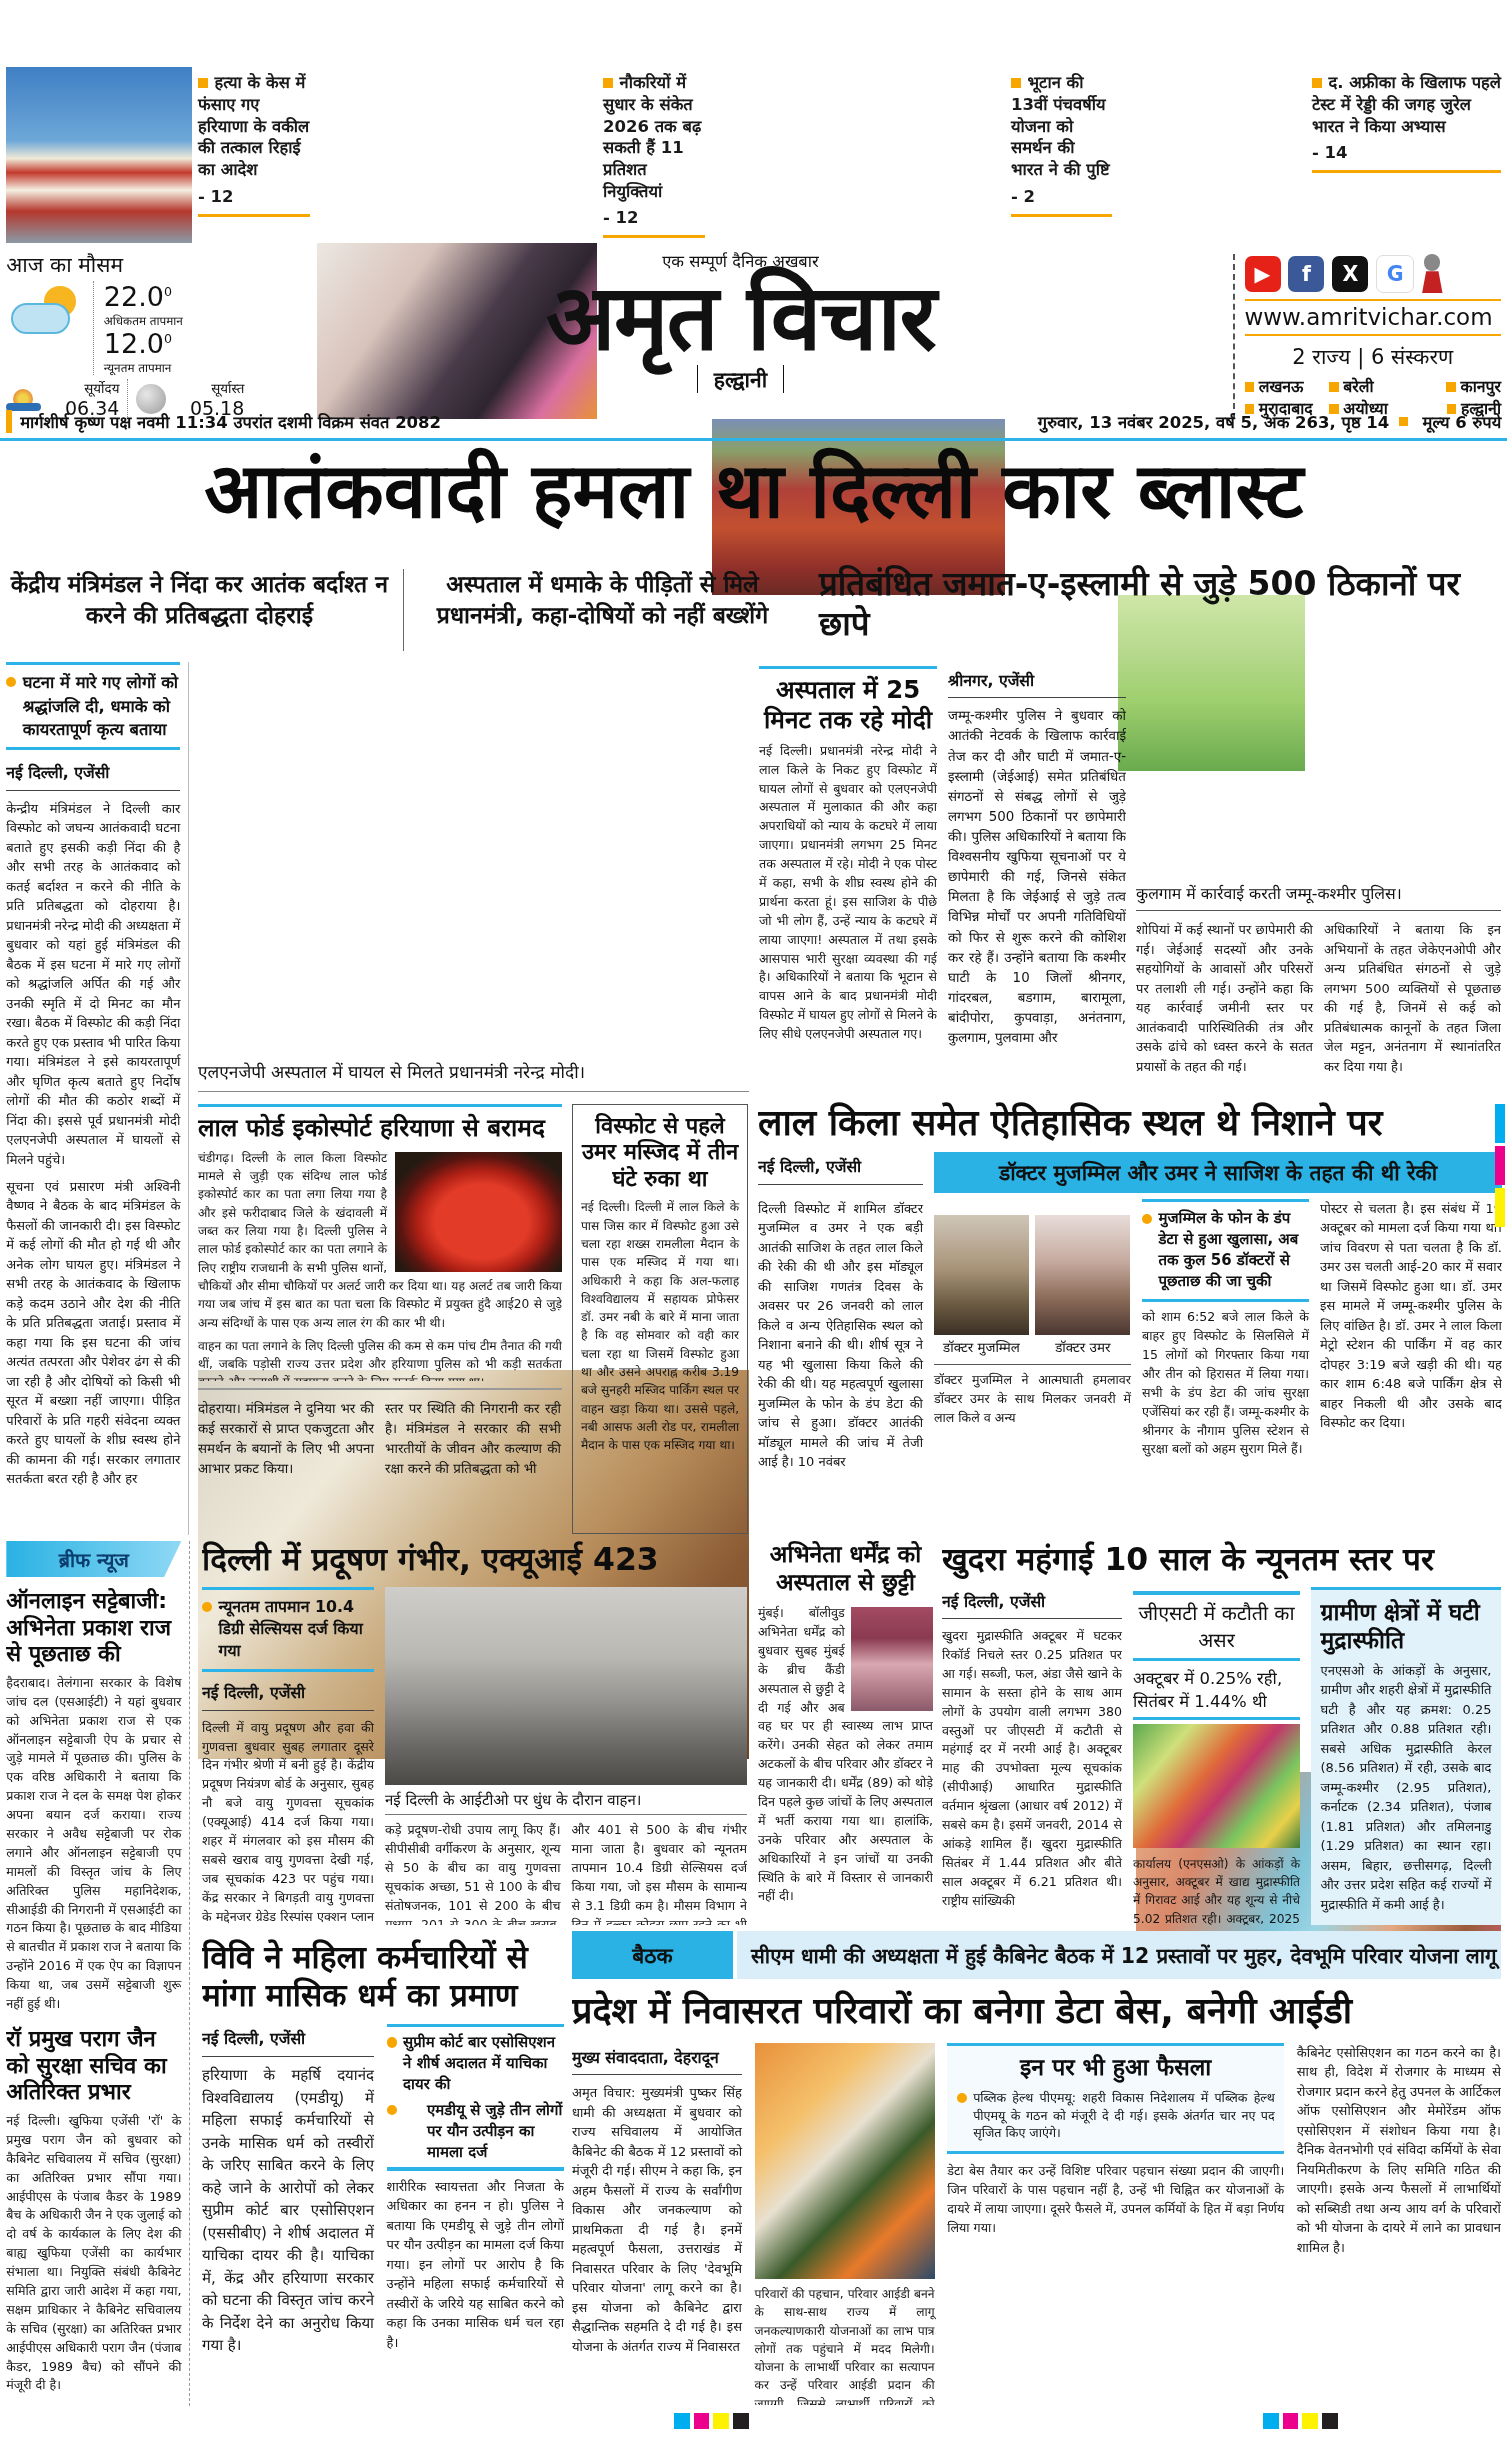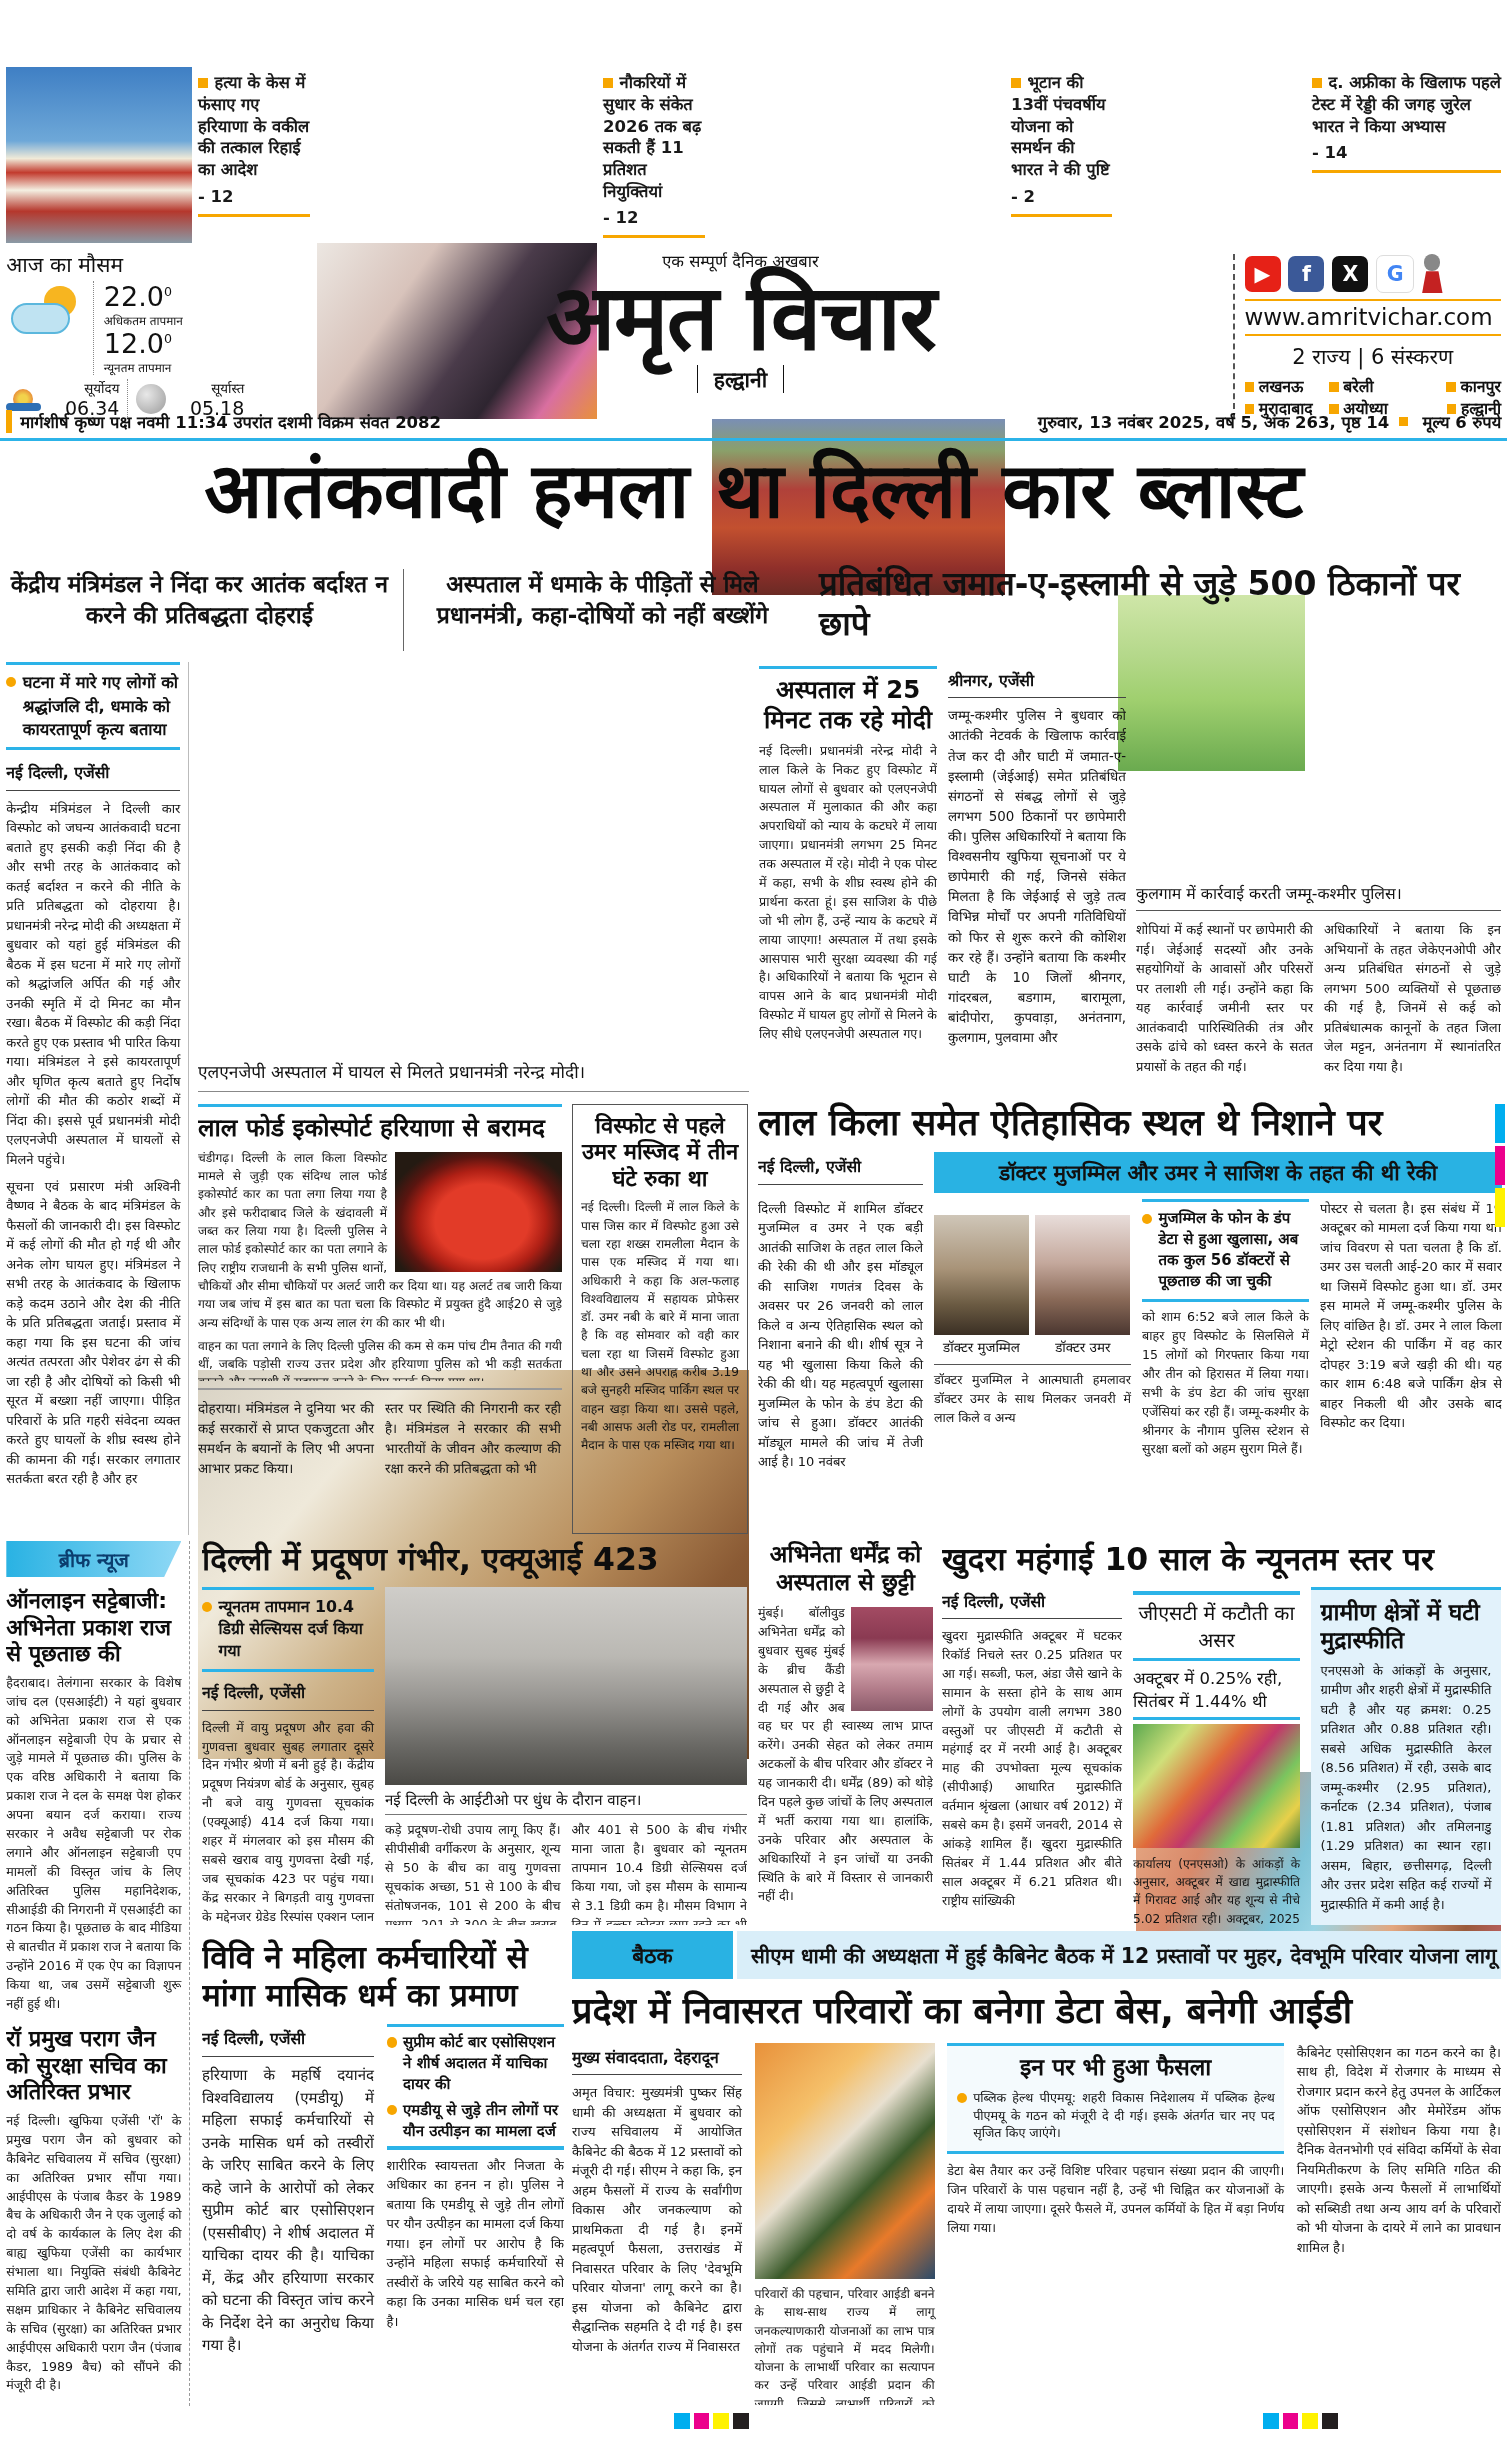--- a/index.html
+++ b/index.html
@@ -287,21 +287,21 @@
       <div style="width:172px;flex:none;">
         <div class="byline">नई दिल्ली, एजेंसी</div>
         <div class="body" style="font-size:15px;">हरियाणा के महर्षि दयानंद विश्वविद्यालय (एमडीयू) में महिला सफाई कर्मचारियों से उनके मासिक धर्म को तस्वीरों के जरिए साबित करने के लिए कहे जाने के आरोपों को लेकर सुप्रीम कोर्ट बार एसोसिएशन (एससीबीए) ने शीर्ष अदालत में याचिका दायर की है। याचिका में, केंद्र और हरियाणा सरकार को घटना की विस्तृत जांच करने के निर्देश देने का अनुरोध किया गया है।</div>
       </div>
       <div style="flex:1;">
         <div class="cyanline"></div>
         <div class="bulletpara" style="font-size:15px;padding:4.7px 0;">
             <span class="golddot"></span>
             <span>सुप्रीम कोर्ट बार एसोसिएशन ने शीर्ष अदालत में याचिका दायर की</span>
           </div>
-        <div class="bulletpara" style="font-size:15px;padding:0 0 4.7px 0;">
+        <div class="bulletpara" style="font-size:15px;padding:0 0 4.7px 0;gap:24px;">
             <span class="golddot"></span>
             <span>एमडीयू से जुड़े तीन लोगों पर यौन उत्पीड़न का मामला दर्ज</span>
           </div>
         <div class="cyanline" style="margin-bottom:6.3px;"></div>
         <div class="body" style="font-size:13px;">शारीरिक स्वायत्तता और निजता के अधिकार का हनन न हो। पुलिस ने बताया कि एमडीयू से जुड़े तीन लोगों पर यौन उत्पीड़न का मामला दर्ज किया गया। इन लोगों पर आरोप है कि उन्होंने महिला सफाई कर्मचारियों से तस्वीरों के जरिये यह साबित करने को कहा कि उनका मासिक धर्म चल रहा है।</div>
       </div>
     </div>
   </div>
 
   <div class="abs clip" style="left:572px;top:1931px;width:929px;height:474px;">

